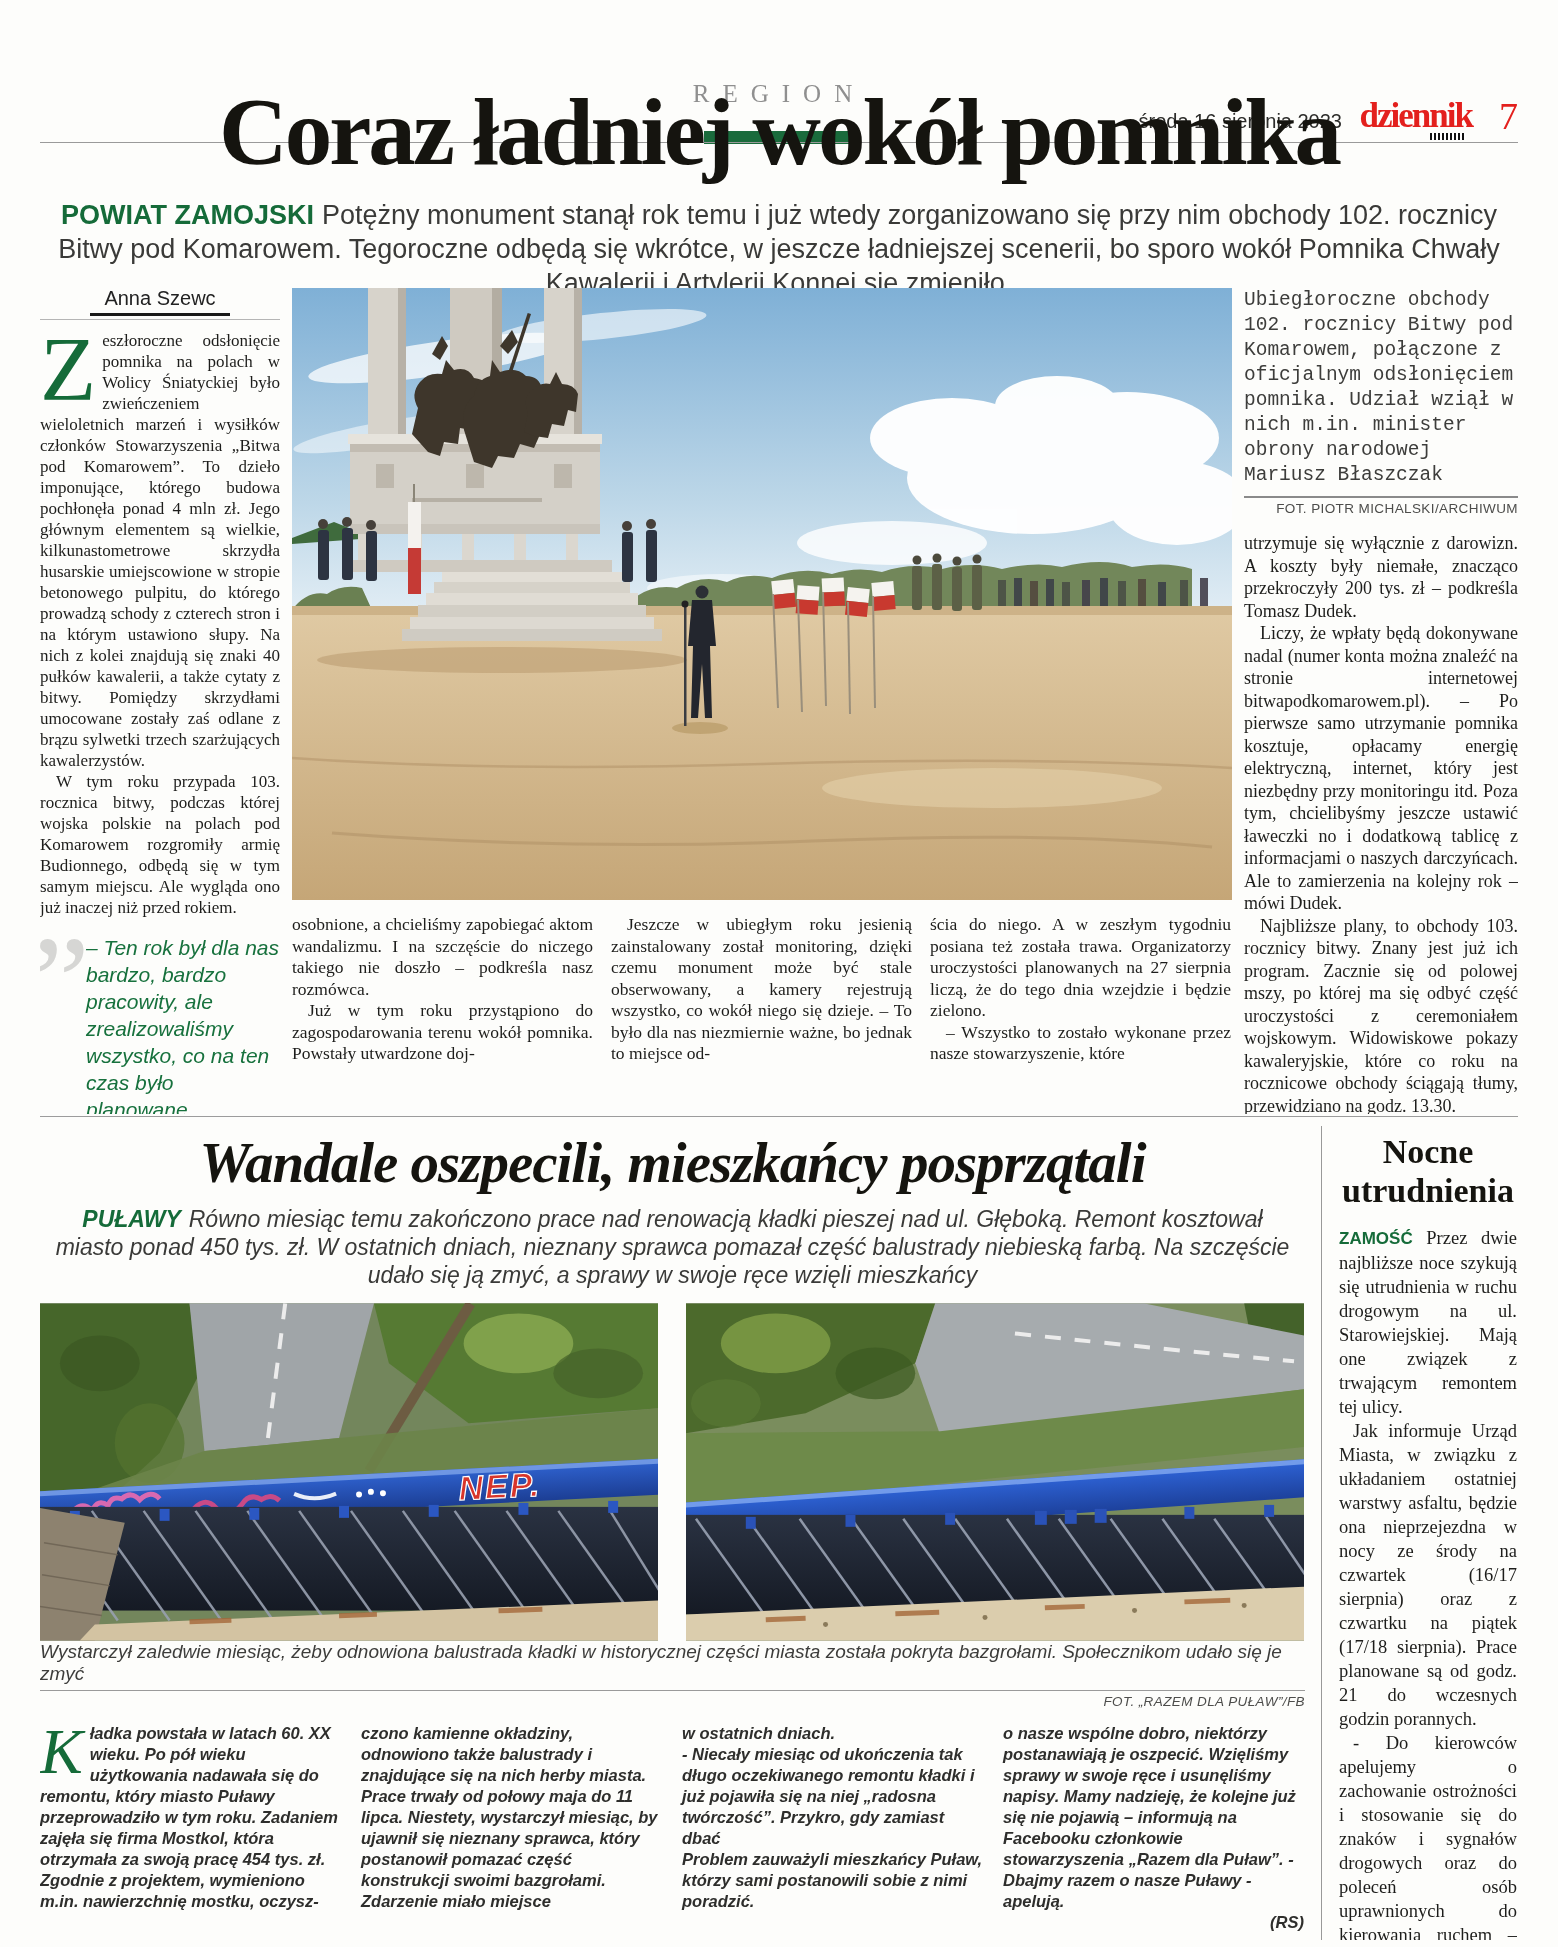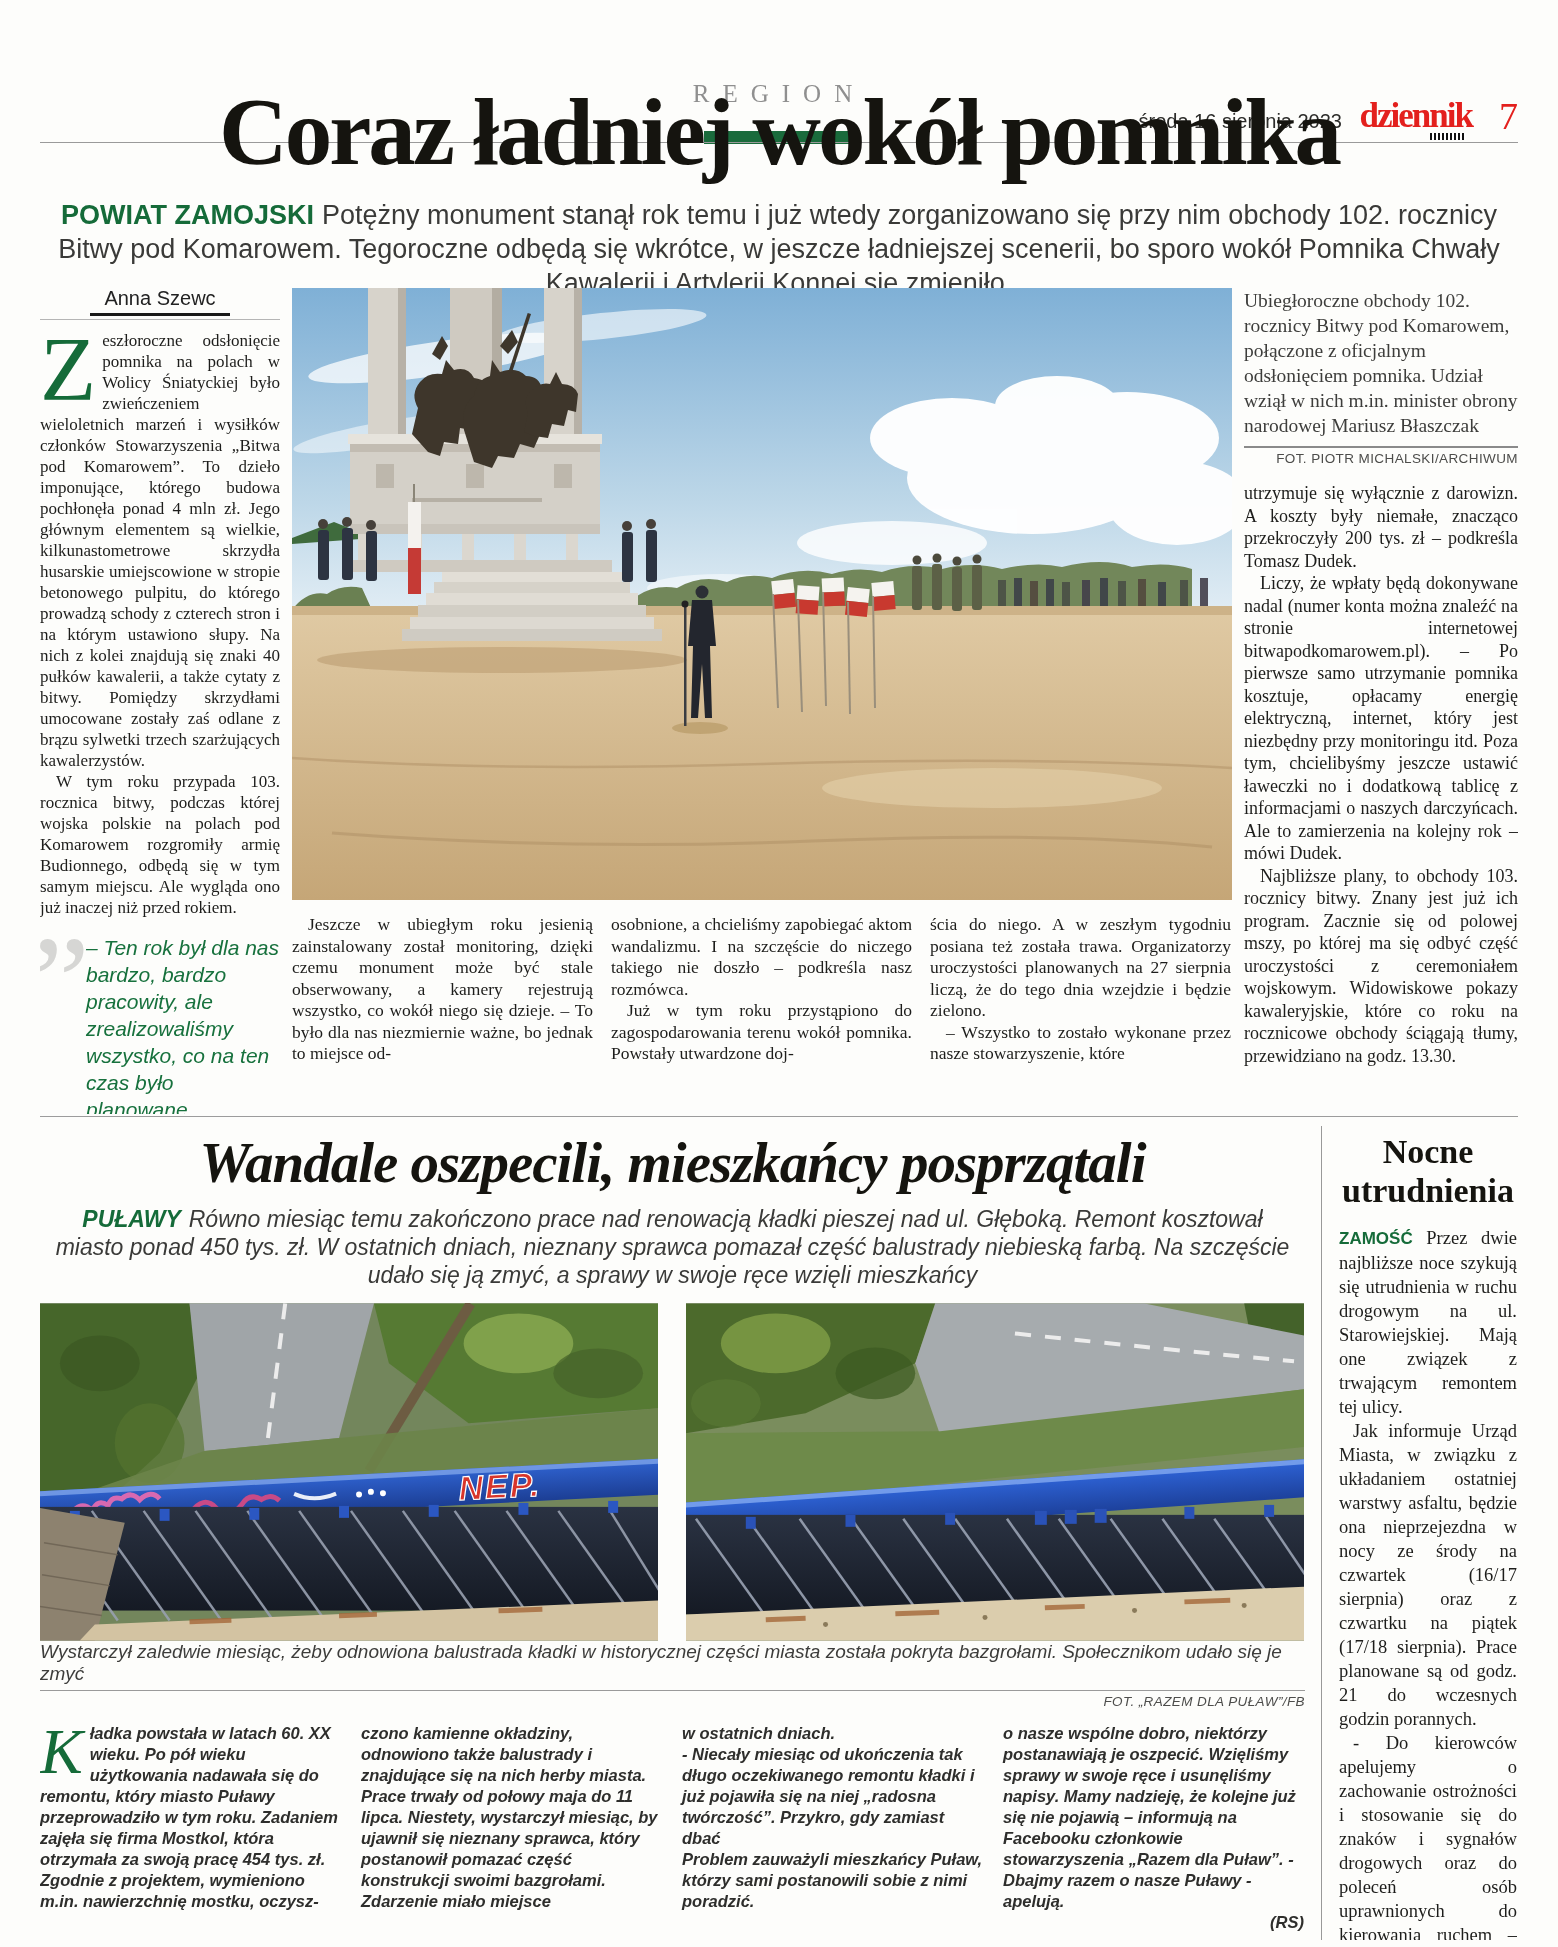--- a/index.html
+++ b/index.html
@@ -38,21 +38,21 @@
   .pullquote{position:relative;margin:16px 0 8px;padding-left:46px;color:#17713d;
              font-family:"Liberation Sans",sans-serif;font-style:italic;font-size:21px;line-height:27px;text-align:left;}
   .qmark{position:absolute;left:-8px;top:-18px;font-size:130px;line-height:1;color:#d6d6d4;
          font-family:"Liberation Serif",serif;font-style:normal;z-index:0;}
   .pullquote .qtext{position:relative;z-index:1;display:block;}
   .ph{position:relative;overflow:hidden;background:#c9c9c9;}
   #photo1{width:940px;height:612px;}
   .a1below{display:flex;gap:18px;margin-top:14px;height:198px;overflow:hidden;
            font-size:17.5px;line-height:21.5px;text-align:justify;}
   .a1below .c{width:301px;}
-  .capt{font-family:Liberation Serif, serif;font-size:19.5px;line-height:25px;color:#3d3d3b;}
+  .capt{font-family:Liberation Mono, monospace;font-size:19.5px;line-height:25px;color:#3d3d3b;}
   .photocredit{border-top:2px solid #8a8a8a;margin-top:8px;padding-top:3px;text-align:right;
                font-family:"Liberation Sans",sans-serif;font-size:13.5px;letter-spacing:.4px;color:#4d4d4b;}
   .a1c3 .bodytext{margin-top:16px;font-size:18px;line-height:22.5px;text-align:justify;}
 
   #divider1{position:absolute;top:1116px;left:40px;width:1478px;border-top:1.6px solid #9c9c9c;}
 
   
   #a2{position:absolute;top:1126px;left:40px;width:1478px;height:814px;display:flex;overflow:hidden;}
   .a2main{width:1265px;font-style:italic;}
   .a2side{width:178px;margin-left:16px;border-left:1.6px solid #999;padding-left:17px;overflow:hidden;}
@@ -268,26 +268,26 @@
             <ellipse cx="408" cy="440" rx="28" ry="6" fill="#b2955f" opacity=".6"></ellipse>
             <circle cx="410" cy="304" r="6.5" fill="#2c2f35"></circle>
             <path d="M400,312 h20 l4,46 -6,0 2,72 -7,0 -3,-54 -4,54 -7,0 2,-72 -5,0 z" fill="#23262e"></path>
             <rect x="392" y="318" width="2.5" height="120" fill="#3a3d42"></rect>
             <circle cx="393" cy="316" r="3.5" fill="#222222"></circle>
           </g>
         </svg>
       </div>
       <div class="a1below bodytext">
         <div class="c">
+          <p>osobnione, a chcieliśmy zapobiegać aktom wandalizmu. I na szczęście do niczego takiego nie doszło – podkreśla nasz rozmówca.</p>
+          <p class="ind">Już w tym roku przystąpiono do zagospodarowania terenu wokół pomnika. Powstały utwardzone doj-</p>
+        </div>
+        <div class="c">
             <p class="ind">Jeszcze w ubiegłym roku jesienią zainstalowany został monitoring, dzięki czemu monument może być stale obserwowany, a kamery rejestrują wszystko, co wokół niego się dzieje. – To było dla nas niezmiernie ważne, bo jednak to miejsce od-</p>
           </div>
-        <div class="c">
-          <p>osobnione, a chcieliśmy zapobiegać aktom wandalizmu. I na szczęście do niczego takiego nie doszło – podkreśla nasz rozmówca.</p>
-          <p class="ind">Już w tym roku przystąpiono do zagospodarowania terenu wokół pomnika. Powstały utwardzone doj-</p>
-        </div>
         <div class="c">
           <p>ścia do niego. A w zeszłym tygodniu posiana też została trawa. Organizatorzy uroczystości planowanych na 27 sierpnia liczą, że do tego dnia wzejdzie i będzie zielono.</p>
           <p class="ind">– Wszystko to zostało wykonane przez nasze stowarzyszenie, które</p>
         </div>
       </div>
     </div>
 
     <div class="a1c3">
       <div class="capt">Ubiegłoroczne obchody 102. rocznicy Bitwy pod Komarowem, połączone z oficjalnym odsłonięciem pomnika. Udział wziął w nich m.in. minister obrony narodowej Mariusz Błaszczak</div>
       <div class="photocredit">FOT. PIOTR MICHALSKI/ARCHIWUM</div>

